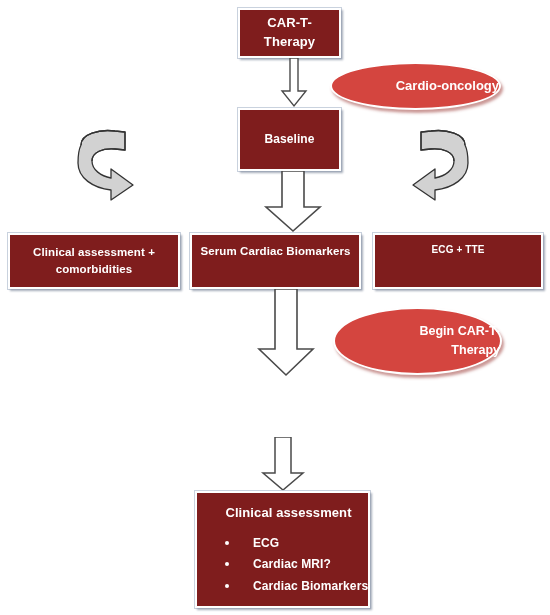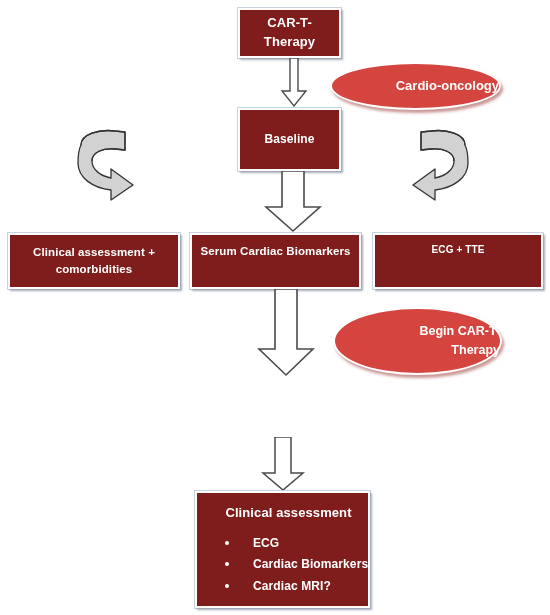--- a/index.html
+++ b/index.html
@@ -185,18 +185,18 @@
   <div class="arrow" style="left:259px; top:437px; width:48px; height:55px;">
     <svg width="48" height="55" viewBox="0 0 48 55">
       <polygon points="16,0 32,0 32,36 44,36 24,53 4,36 16,36" fill="#ffffff" stroke="#4a4a4a" stroke-width="1.5" stroke-linejoin="miter"></polygon>
     </svg>
   </div>
 
   <div class="box" style="left:195px; top:491px; width:175px; height:117px; justify-content:flex-start; padding-top:11px;">
     <span class="title-line" style="font-size:13px;margin-left:12px;">Clinical assessment</span>
     <ul class="bullets">
       <li>ECG</li>
+      <li>Cardiac MRI?</li>
       <li>Cardiac Biomarkers</li>
-      <li>Cardiac MRI?</li>
     </ul>
   </div>
 
 </div>
 
 </body></html>

